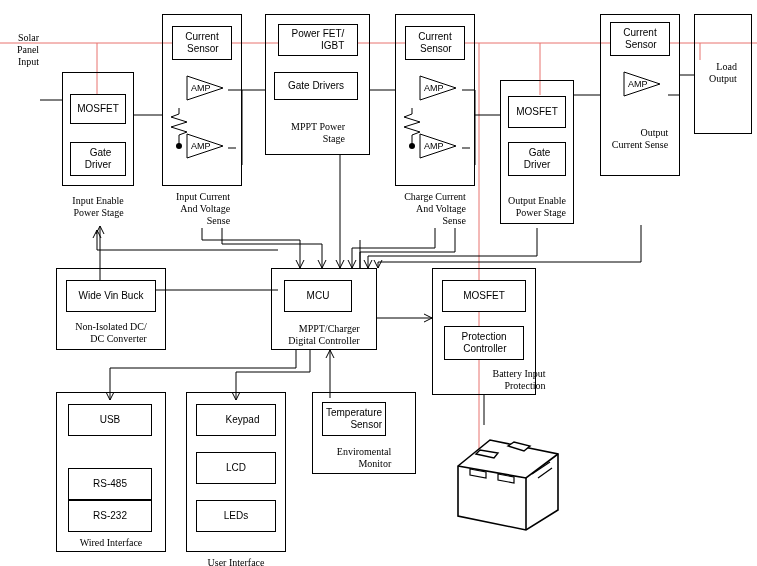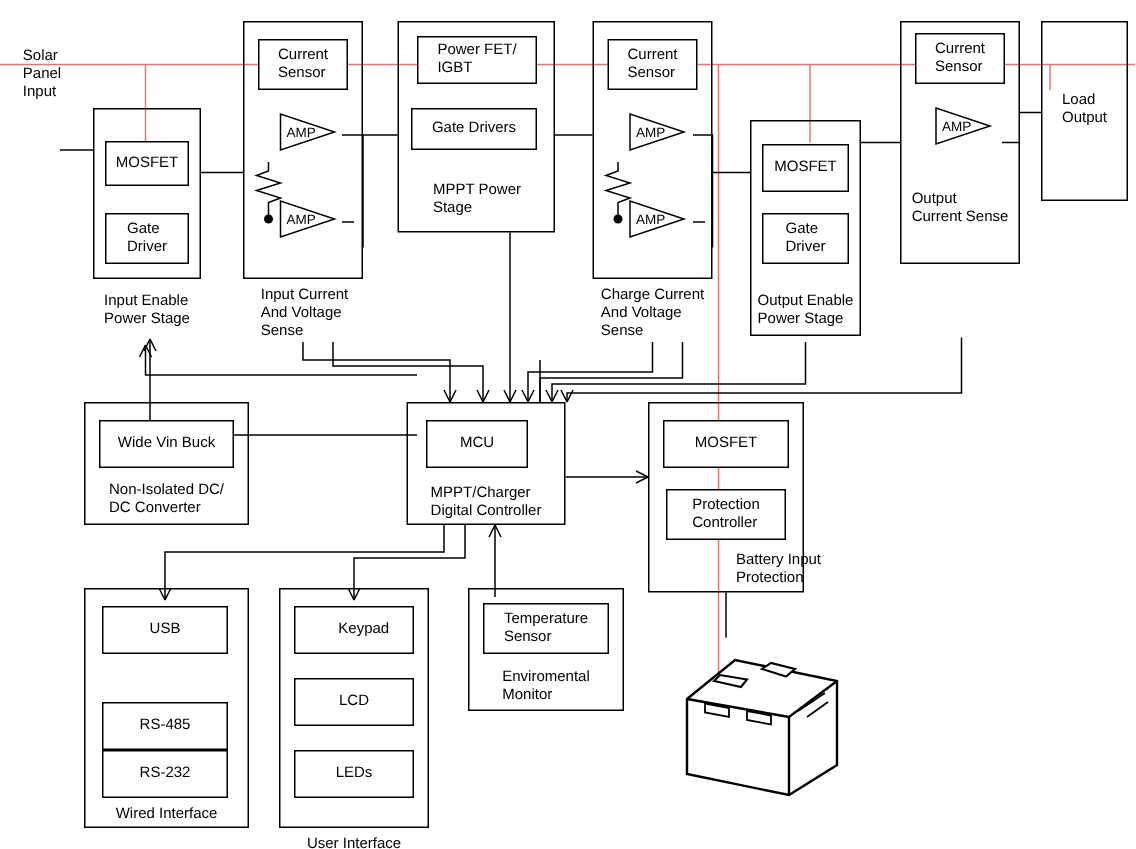--- a/index.html
+++ b/index.html
@@ -35,35 +35,36 @@
   .boxlabel {
     position: absolute;
     box-sizing: border-box;
     border: 1px solid #000000;
     background: #ffffff;
     font-size: 10px;
     line-height: 12px;
     display: flex;
     align-items: center;
     justify-content: center;
-    text-align: left;
+    text-align: right;
     white-space: pre-line;
     color: #000000;
   }
   .plainlabel {
     position: absolute;
     box-sizing: border-box;
     font-size: 10px;
     line-height: 12px;
     display: flex;
     align-items: center;
     justify-content: center;
-    text-align: left;
+    text-align: right;
     white-space: pre-line;
     color: #000000;
+    font-family: Liberation Serif, serif;
   }
   .amp-wrap {
     position: absolute;
     width: 46px;
     height: 32px;
   }
   .amp-wrap .amp-txt {
     position: absolute;
     left: 4px;
     top: 10px;
@@ -264,21 +265,21 @@
   <div class="boxlabel" style="left:68px; top:500px; width:84px; height:32px;">RS-232</div>
   <div class="plainlabel" style="left:56px; top:536px; width:110px; height:14px;">Wired Interface</div>
 
   <div class="blk" style="left:186px; top:392px; width:100px; height:160px;"></div>
   <div class="boxlabel" style="left:196px; top:404px; width:80px; height:32px;padding-left:13px;">Keypad</div>
   <div class="boxlabel" style="left:196px; top:452px; width:80px; height:32px;">LCD</div>
   <div class="boxlabel" style="left:196px; top:500px; width:80px; height:32px;">LEDs</div>
   <div class="plainlabel" style="left:186px; top:536px; width:100px; height:14px;margin-top:20px;">User Interface</div>
 
   <div class="blk" style="left:312px; top:392px; width:104px; height:82px;"></div>
-  <div class="boxlabel" style="left:322px; top:402px; width:84px; height:34px;">Temperature
+  <div class="boxlabel" style="left:322px; top:402px; width:64px; height:34px;">Temperature
 Sensor</div>
   <div class="plainlabel" style="left:312px; top:444px; width:104px; height:28px;">Enviromental
 Monitor</div>
 
   <svg class="battery" style="left:446px; top:418px; width:120px; height:118px;" viewBox="0 0 120 118">
     <path d="M12 48 L44 22 L112 36 L112 92 L80 112 L12 98 Z" fill="#ffffff" stroke="#000000" stroke-width="1.6"></path>
     <path d="M12 48 L80 60 L112 36" fill="none" stroke="#000000" stroke-width="1.6"></path>
     <path d="M80 60 L80 112" fill="none" stroke="#000000" stroke-width="1.6"></path>
     <path d="M30 36 L34 32 L52 35 L48 40 Z" fill="#ffffff" stroke="#000000" stroke-width="1.4"></path>
     <path d="M62 28 L68 24 L84 28 L78 33 Z" fill="#ffffff" stroke="#000000" stroke-width="1.4"></path>

